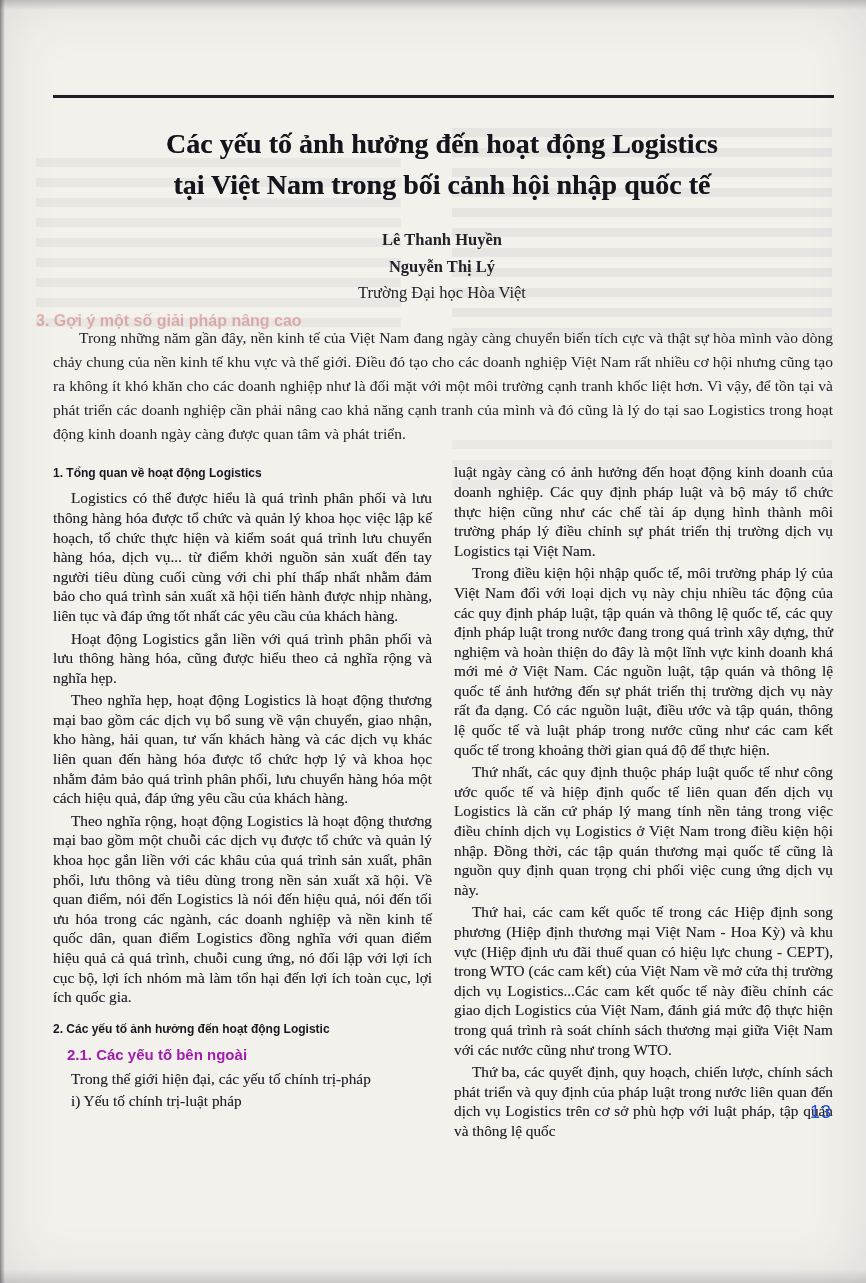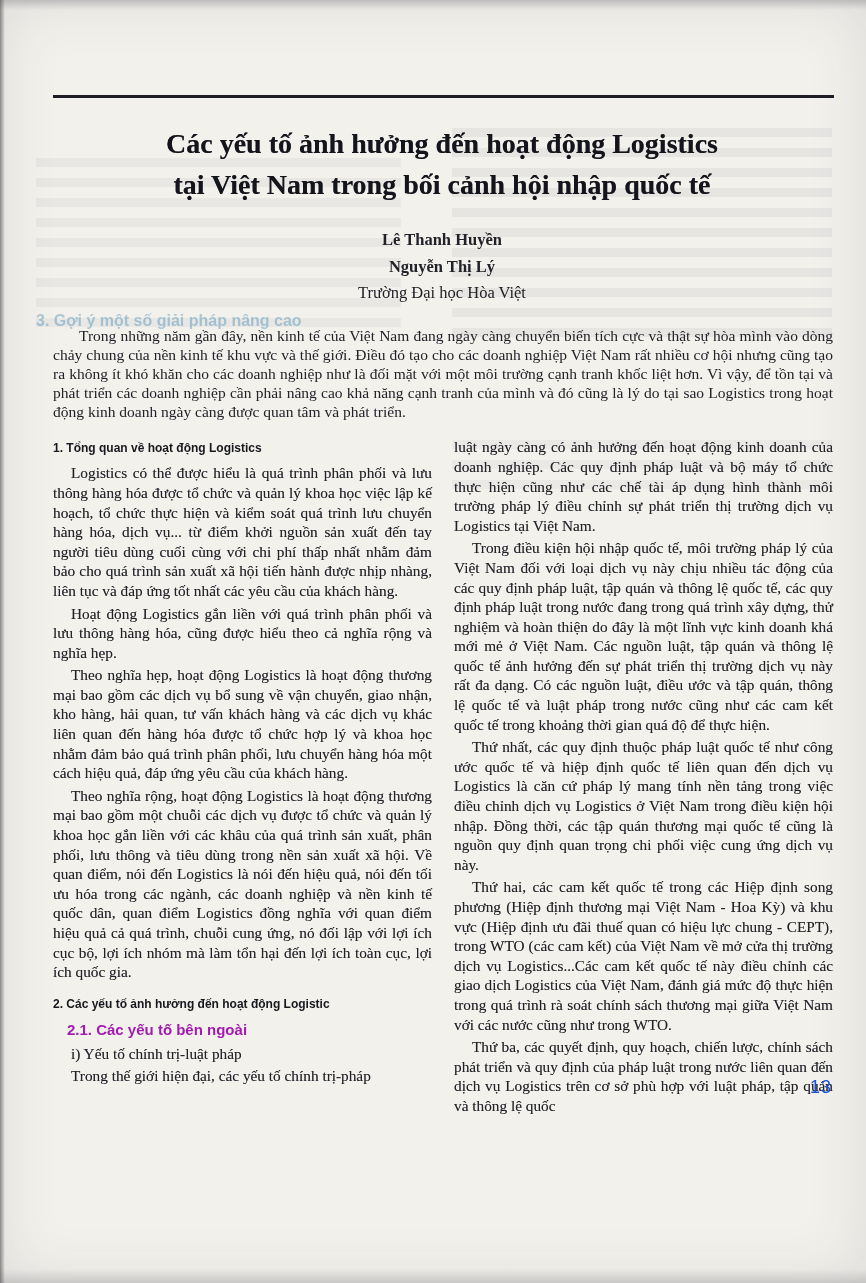--- a/index.html
+++ b/index.html
@@ -19,34 +19,34 @@
   .edge-bottom{position:absolute;left:0;bottom:0;width:100%;height:14px;background:linear-gradient(0deg,rgba(70,70,80,.18),rgba(70,70,80,0));}
   
   .bleed{position:absolute;opacity:.12;filter:blur(.7px);
     background:repeating-linear-gradient(180deg, rgba(85,90,115,.65) 0 9px, transparent 9px 20px);}
   .bleed-a{left:36px;top:158px;width:365px;height:178px;opacity:.10;}
   .bleed-b{left:452px;top:128px;width:380px;height:218px;}
   .bleed-c{left:452px;top:440px;width:380px;height:58px;opacity:.08;}
   .ghost-heading{
     position:absolute;left:36px;top:312px;width:380px;
     font-family:"Liberation Sans", sans-serif;font-weight:bold;font-size:16px;
-    color:#0369a1;opacity:.30;filter:blur(.4px);
+    color:#b91c1c;opacity:.30;filter:blur(.4px);
   }
   .content{position:relative;z-index:1;padding-left:18px;}
   .top-rule{margin:95px 32px 0 35px;border:0;border-top:3px solid #1d1d26;}
   .title{
     margin:26px 40px 0 40px;text-align:center;
     font-size:28px;font-weight:bold;line-height:1.45;color:#14141c;
     text-shadow:0 0 .5px rgba(20,20,30,.55);
   }
   .authors{margin-top:22px;text-align:center;font-size:16.5px;line-height:1.6;}
   .author-bold{font-weight:bold;}
   .abstract{
     margin:20px 33px 0 35px;text-align:justify;
-    font-size:15.5px;line-height:19px;text-indent:26px;
+    font-size:15.5px;line-height:24px;text-indent:26px;
   }
   .columns{display:flex;gap:22px;margin:16px 33px 0 35px;}
   .col{flex:1;min-width:0;}
   .col p{
     margin:0 0 3px 0;text-align:justify;
     font-size:15.3px;line-height:19.6px;text-indent:18px;
     text-shadow:0 0 .4px rgba(25,25,35,.4);
   }
   .col p.no-indent{text-indent:0;}
   .sec-heading{
@@ -103,22 +103,22 @@
     <div class="columns">
 
       <div class="col">
         <h2 class="sec-heading first">1. Tổng quan về hoạt động Logistics</h2>
         <p>Logistics có thể được hiểu là quá trình phân phối và lưu thông hàng hóa được tổ chức và quản lý khoa học việc lập kế hoạch, tổ chức thực hiện và kiểm soát quá trình lưu chuyển hàng hóa, dịch vụ... từ điểm khởi nguồn sản xuất đến tay người tiêu dùng cuối cùng với chi phí thấp nhất nhằm đảm bảo cho quá trình sản xuất xã hội tiến hành được nhịp nhàng, liên tục và đáp ứng tốt nhất các yêu cầu của khách hàng.</p>
         <p>Hoạt động Logistics gắn liền với quá trình phân phối và lưu thông hàng hóa, cũng được hiểu theo cả nghĩa rộng và nghĩa hẹp.</p>
         <p>Theo nghĩa hẹp, hoạt động Logistics là hoạt động thương mại bao gồm các dịch vụ bổ sung về vận chuyển, giao nhận, kho hàng, hải quan, tư vấn khách hàng và các dịch vụ khác liên quan đến hàng hóa được tổ chức hợp lý và khoa học nhằm đảm bảo quá trình phân phối, lưu chuyển hàng hóa một cách hiệu quả, đáp ứng yêu cầu của khách hàng.</p>
         <p>Theo nghĩa rộng, hoạt động Logistics là hoạt động thương mại bao gồm một chuỗi các dịch vụ được tổ chức và quản lý khoa học gắn liền với các khâu của quá trình sản xuất, phân phối, lưu thông và tiêu dùng trong nền sản xuất xã hội. Về quan điểm, nói đến Logistics là nói đến hiệu quả, nói đến tối ưu hóa trong các ngành, các doanh nghiệp và nền kinh tế quốc dân, quan điểm Logistics đồng nghĩa với quan điểm hiệu quả cả quá trình, chuỗi cung ứng, nó đối lập với lợi ích cục bộ, lợi ích nhóm mà làm tổn hại đến lợi ích toàn cục, lợi ích quốc gia.</p>
         <h2 class="sec-heading">2. Các yếu tố ảnh hưởng đến hoạt động Logistic</h2>
         <h3 class="sub-heading">2.1. Các yếu tố bên ngoài</h3>
+        <p>Trong thế giới hiện đại, các yếu tố chính trị-pháp</p>
         <p>i) Yếu tố chính trị-luật pháp</p>
-        <p>Trong thế giới hiện đại, các yếu tố chính trị-pháp</p>
       </div>
 
       <div class="col">
         <p class="no-indent">luật ngày càng có ảnh hưởng đến hoạt động kinh doanh của doanh nghiệp. Các quy định pháp luật và bộ máy tổ chức thực hiện cũng như các chế tài áp dụng hình thành môi trường pháp lý điều chỉnh sự phát triển thị trường dịch vụ Logistics tại Việt Nam.</p>
         <p>Trong điều kiện hội nhập quốc tế, môi trường pháp lý của Việt Nam đối với loại dịch vụ này chịu nhiều tác động của các quy định pháp luật, tập quán và thông lệ quốc tế, các quy định pháp luật trong nước đang trong quá trình xây dựng, thử nghiệm và hoàn thiện do đây là một lĩnh vực kinh doanh khá mới mẻ ở Việt Nam. Các nguồn luật, tập quán và thông lệ quốc tế ảnh hưởng đến sự phát triển thị trường dịch vụ này rất đa dạng. Có các nguồn luật, điều ước và tập quán, thông lệ quốc tế và luật pháp trong nước cũng như các cam kết quốc tế trong khoảng thời gian quá độ để thực hiện.</p>
         <p>Thứ nhất, các quy định thuộc pháp luật quốc tế như công ước quốc tế và hiệp định quốc tế liên quan đến dịch vụ Logistics là căn cứ pháp lý mang tính nền tảng trong việc điều chỉnh dịch vụ Logistics ở Việt Nam trong điều kiện hội nhập. Đồng thời, các tập quán thương mại quốc tế cũng là nguồn quy định quan trọng chi phối việc cung ứng dịch vụ này.</p>
         <p>Thứ hai, các cam kết quốc tế trong các Hiệp định song phương (Hiệp định thương mại Việt Nam - Hoa Kỳ) và khu vực (Hiệp định ưu đãi thuế quan có hiệu lực chung - CEPT), trong WTO (các cam kết) của Việt Nam về mở cửa thị trường dịch vụ Logistics...Các cam kết quốc tế này điều chỉnh các giao dịch Logistics của Việt Nam, đánh giá mức độ thực hiện trong quá trình rà soát chính sách thương mại giữa Việt Nam với các nước cũng như trong WTO.</p>
         <p>Thứ ba, các quyết định, quy hoạch, chiến lược, chính sách phát triển và quy định của pháp luật trong nước liên quan đến dịch vụ Logistics trên cơ sở phù hợp với luật pháp, tập quán và thông lệ quốc</p>
       </div>
 

